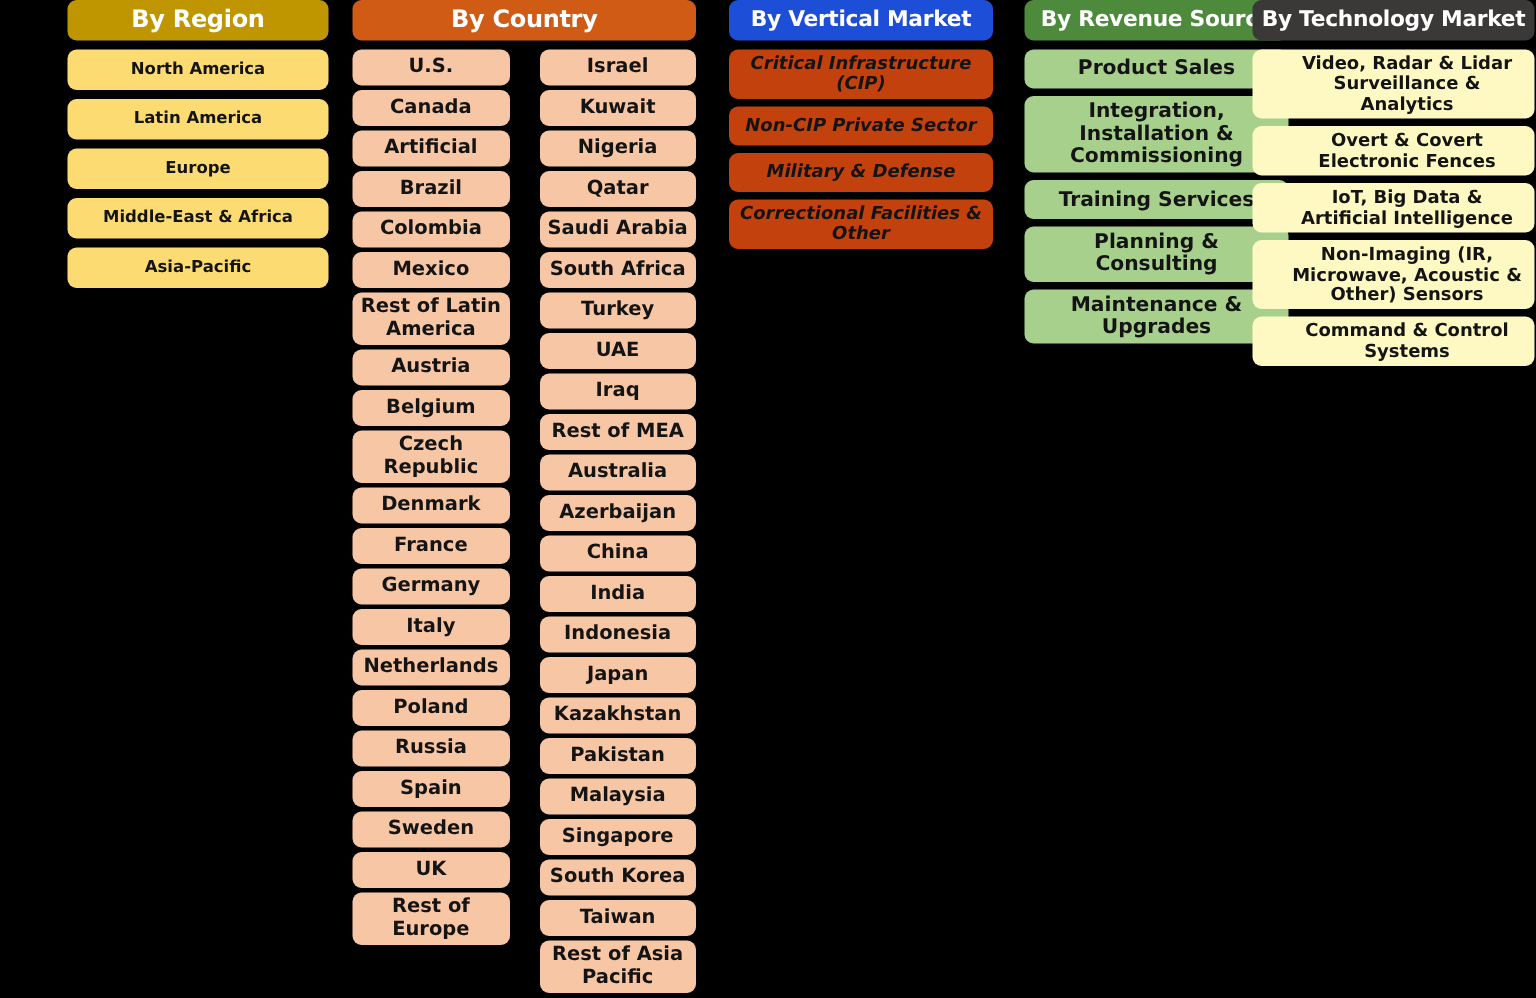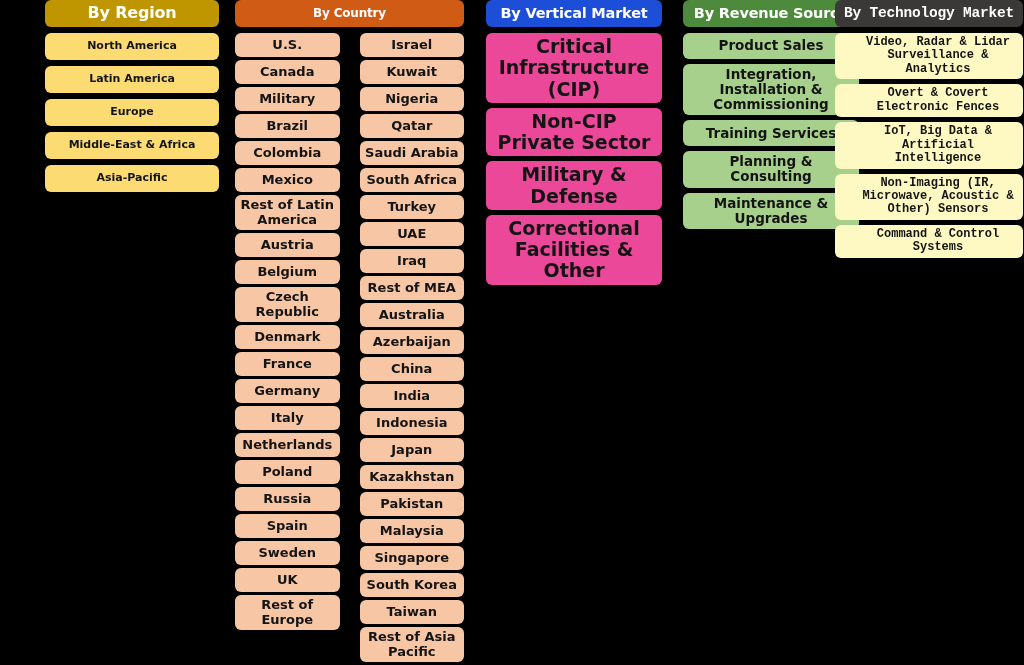--- a/index.html
+++ b/index.html
@@ -69,64 +69,65 @@
     min-height: 27px;
     font-size: 11px;
   }
   #col-region .items { gap: 6px; }
 
   
   #col-country { left: 191px; width: 229px; }
   #col-country .col-header {
     height: 27px;
     background: #CF5B15;
-    font-size: 12px;
+    font-size: 16px;
   }
   .country-cols {
     display: flex;
     gap: 20px;
   }
   .country-cols .items { width: 110px; gap: 3px; }
   #col-country .item {
     background: #F7C6A5;
     min-height: 24px;
     font-size: 13px;
   }
 
   
   #col-vertical { left: 442px; width: 176px; }
   #col-vertical .col-header {
     height: 27px;
     background: #1d4ed8;
     font-size: 14.5px;
   }
   #col-vertical .item {
-    background: #ec4899;
+    background: #c2410c;
     min-height: 26px;
-    font-size: 19px;
+    font-size: 12px;
+    font-style: italic;
   }
   #col-vertical .items { gap: 5px; }
 
   
   #col-revenue { left: 639px; width: 176px; }
   #col-revenue .col-header {
     height: 27px;
     background: #4E8A3C;
     font-size: 14.5px;
     text-align: center;
   }
   #col-revenue .item {
     background: #A8D08D;
     min-height: 26px;
     font-size: 13.5px;
   }
   #col-revenue .items { gap: 5px; }
 
   
-  #col-technology { left: 791px; width: 188px; font-family: Liberation Mono, monospace; }
+  #col-technology { left: 791px; width: 188px; }
   #col-technology .col-header {
     height: 27px;
     background: #3B3838;
     font-size: 14.5px;
   }
   #col-technology .item {
     background: #fef9c3;
     min-height: 26px;
     font-size: 12px;
     padding-left: 23px;
@@ -148,21 +149,21 @@
         <div class="item">Asia-Pacific</div>
       </div>
   </div>
 
   <div class="column" id="col-country">
     <div class="col-header">By Country</div>
     <div class="country-cols">
       <div class="items">
           <div class="item">U.S.</div>
           <div class="item">Canada</div>
-          <div class="item">Military</div>
+          <div class="item">Artificial</div>
           <div class="item">Brazil</div>
           <div class="item">Colombia</div>
           <div class="item">Mexico</div>
           <div class="item">Rest of Latin America</div>
           <div class="item">Austria</div>
           <div class="item">Belgium</div>
           <div class="item">Czech Republic</div>
           <div class="item">Denmark</div>
           <div class="item">France</div>
           <div class="item">Germany</div>

